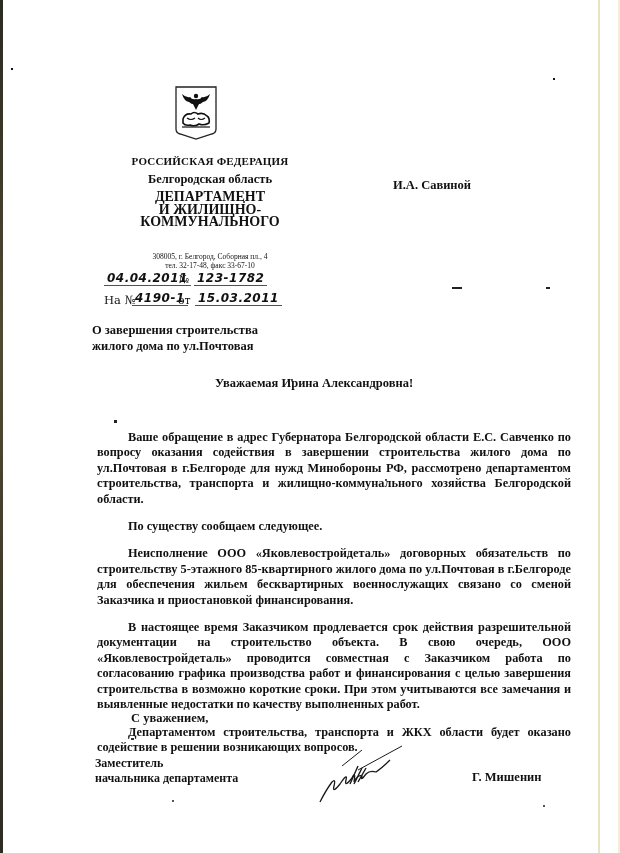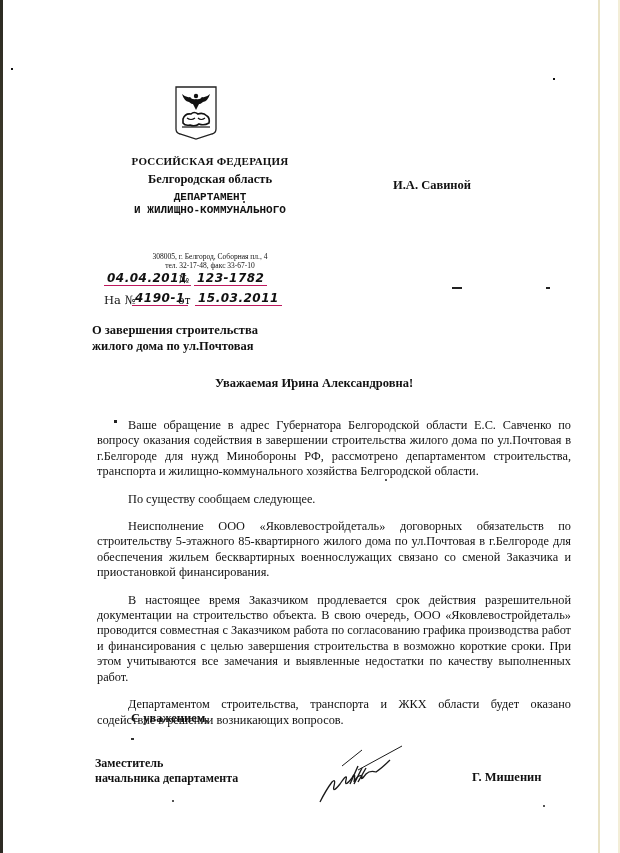--- a/index.html
+++ b/index.html
@@ -10,21 +10,21 @@
     .page { position: absolute; left: 0; top: 0; width: 620px; height: 853px; }
     .edge-left { position: absolute; left: 0; top: 0; width: 3px; height: 853px; background: linear-gradient(#2b2a22, #514a33 40%, #2d2b24); }
     .edge-right { position: absolute; left: 598px; top: 0; width: 2px; height: 853px; background: #e9e3c6; }
     .edge-right2 { position: absolute; left: 618px; top: 0; width: 2px; height: 853px; background: #f3eed8; }
 
     .emblem { position: absolute; left: 174px; top: 85px; width: 44px; height: 55px; }
 
     .org { position: absolute; left: 95px; width: 230px; text-align: center; font-weight: bold; }
     .org-country { top: 155px; font-size: 11px; letter-spacing: 0.2px; }
     .org-region  { top: 172px; font-size: 12.5px; }
-    .org-dept    { top: 191px; font-size: 11px; line-height: 12.5px; font-family: Liberation Mono, monospace; }
+    .org-dept    { top: 191px; font-size: 14px; line-height: 12.5px; }
     .org-addr { position: absolute; left: 110px; width: 200px; text-align: center; top: 252px; font-size: 7.5px; line-height: 9px; font-weight: normal; }
 
     .reg-line { position: absolute; font-family: "DejaVu Serif", serif; font-size: 12px; }
     .hand { font-style: italic; font-weight: bold; font-family: "DejaVu Sans", sans-serif; font-size: 12px; letter-spacing: 0.5px; border-bottom: 1px solid #be185d; padding: 0 3px; }
     .reg-date { left: 104px; top: 271px; }
     .reg-num-label { left: 179px; top: 273px; font-size: 11px; }
     .reg-num { left: 194px; top: 271px; }
     .ref-label { left: 104px; top: 293px; font-size: 11.5px; }
     .ref-num { left: 132px; top: 291px; }
     .ref-from { left: 178px; top: 294px; font-size: 11px; }
@@ -32,21 +32,21 @@
 
     .dash1 { position: absolute; left: 452px; top: 287px; width: 10px; height: 2px; background: #222; }
     .dash2 { position: absolute; left: 546px; top: 287px; width: 4px; height: 2px; background: #222; }
 
     .recipient { position: absolute; left: 393px; top: 178px; font-size: 12.5px; font-weight: bold; }
 
     .subject { position: absolute; left: 92px; top: 322px; font-size: 12.5px; font-weight: bold; line-height: 16px; }
 
     .salutation { position: absolute; left: 0; width: 620px; top: 376px; text-align: center; font-size: 12.5px; font-weight: bold; padding-left: 8px; box-sizing: border-box; }
 
-    .body { position: absolute; left: 97px; top: 418px; width: 474px; font-size: 12.3px; line-height: 15.4px; font-weight: normal; text-align: justify; }
+    .body { position: absolute; left: 97px; top: 430px; width: 474px; font-size: 12.3px; line-height: 15.4px; font-weight: bold; text-align: justify; }
     .body p { margin: 0; text-indent: 31px; }
     .body p + p { margin-top: 12px; }
 
     .closing { position: absolute; left: 131px; top: 711px; font-size: 12.5px; font-weight: bold; }
     .dot-mark { position: absolute; left: 131px; top: 738px; width: 3px; height: 2px; background: #333; }
     .sig-title { position: absolute; left: 95px; top: 756px; width: 160px; font-size: 12px; font-weight: bold; line-height: 15px; }
     .signature { position: absolute; left: 318px; top: 740px; width: 110px; height: 65px; }
     .signer { position: absolute; left: 472px; top: 770px; font-size: 12.5px; font-weight: bold; }
 
     .speck { position: absolute; width: 2px; height: 2px; background: #555; }

